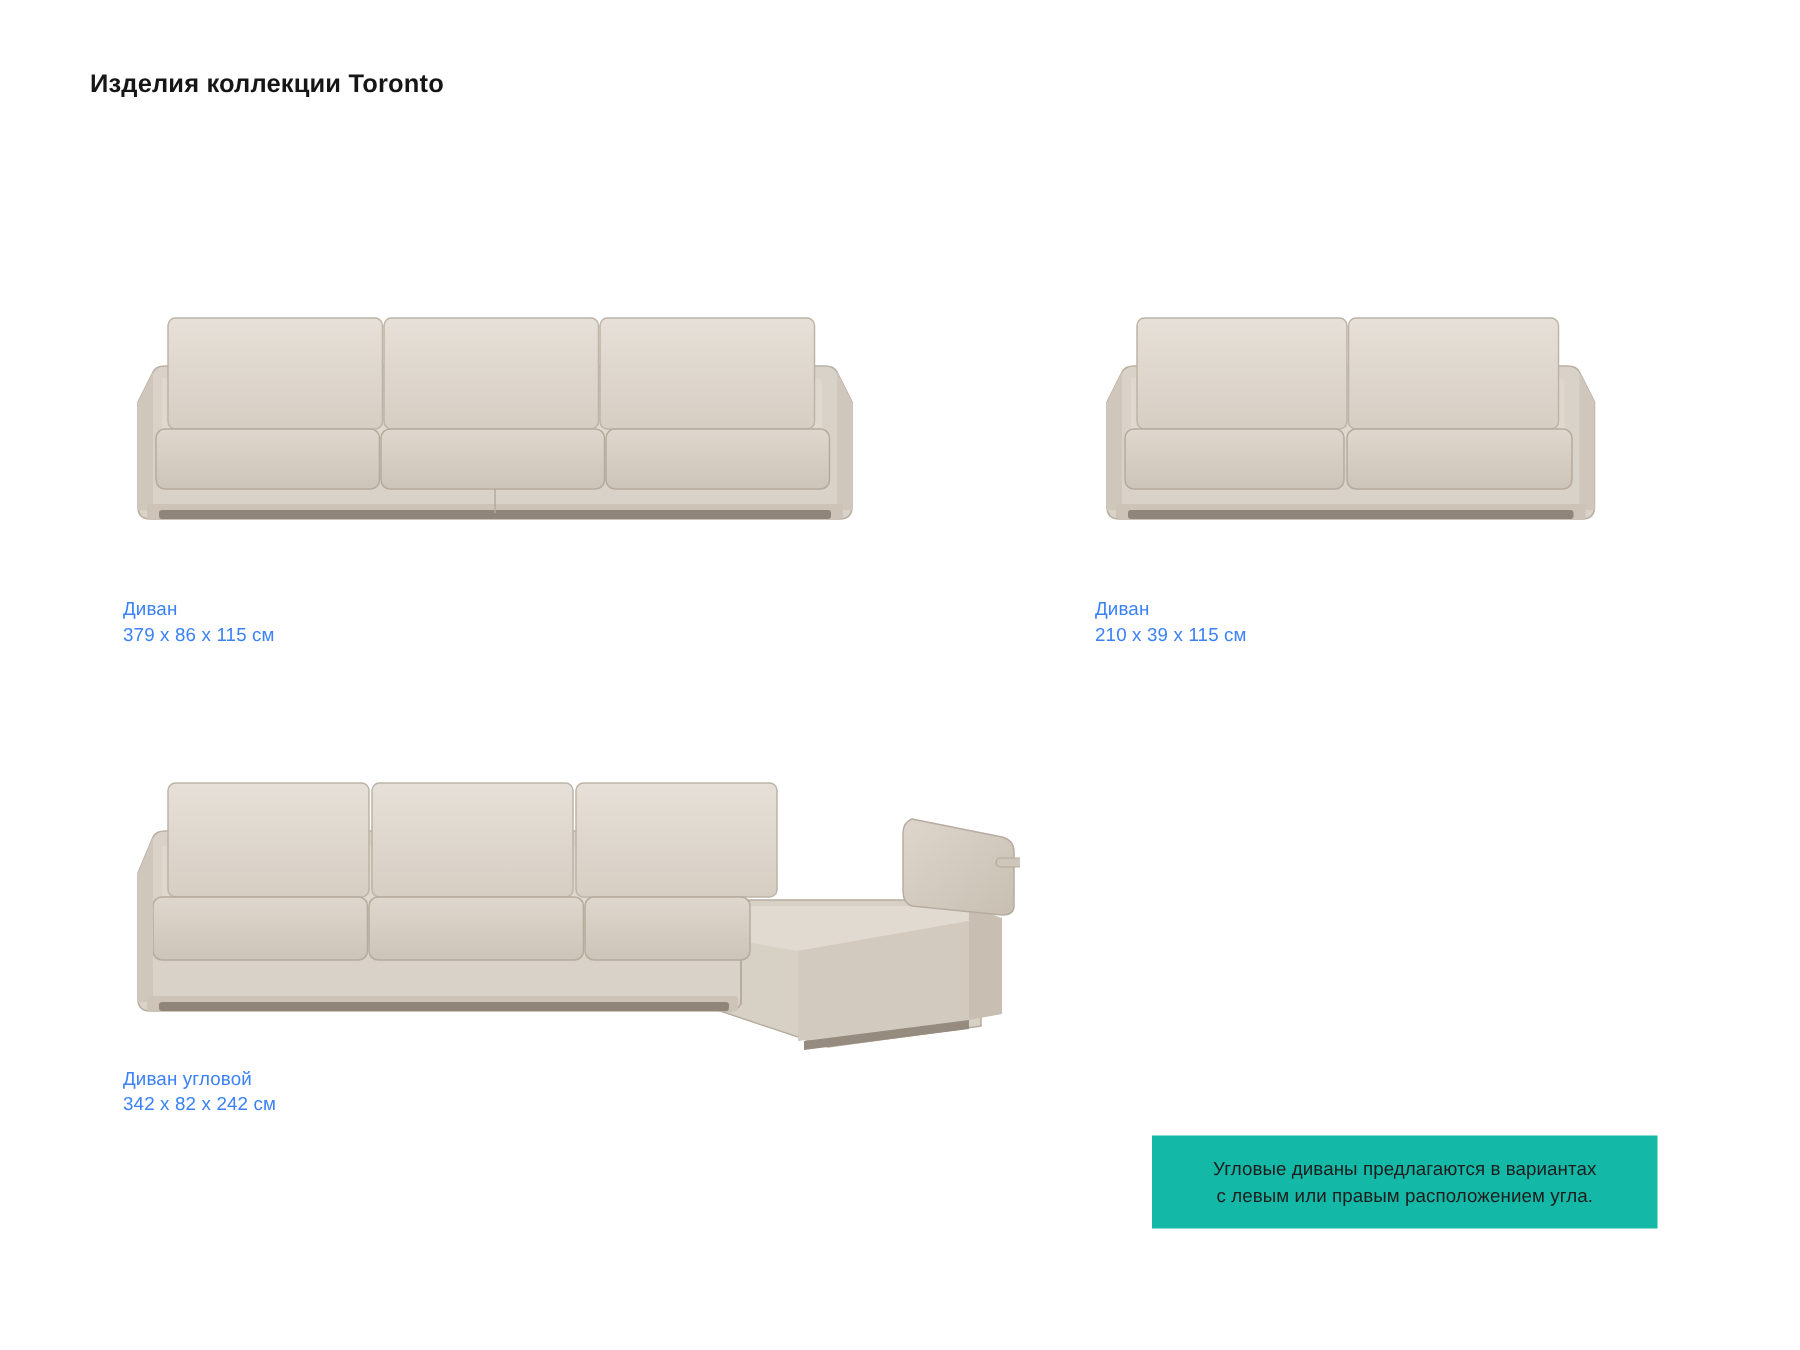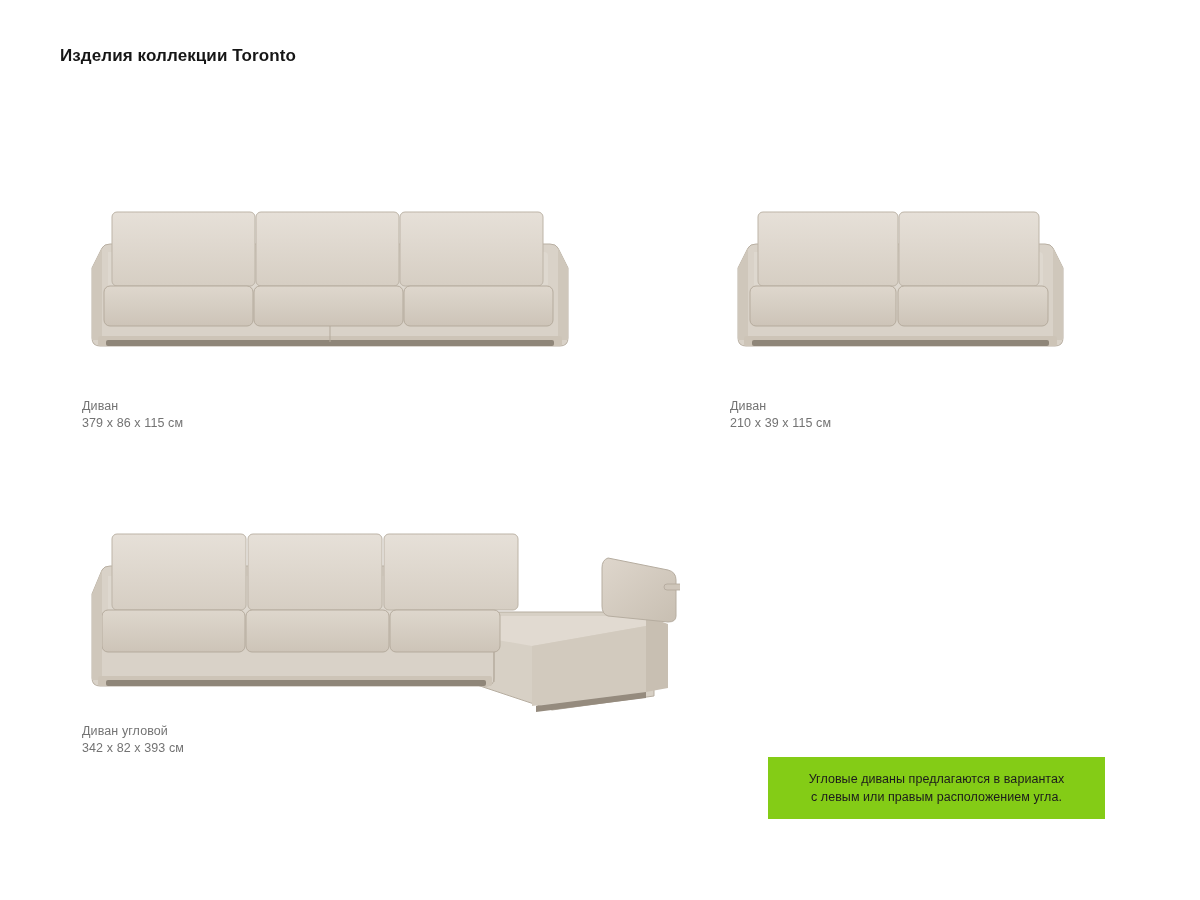--- a/index.html
+++ b/index.html
@@ -36,43 +36,43 @@
   
   .product {
     position: absolute;
   }
   .product-figure {
     position: relative;
   }
   .caption {
     font-size: 12.5px;
     line-height: 17px;
-    color: #737373;
+    color: #3b82f6;
     letter-spacing: 0.1px;
   }
   .caption .name { display: block; }
   .caption .dims { display: block; }
 
   
   #product-sofa-308 { left: 80px; top: 190px; }
   #product-sofa-210 { left: 728px; top: 190px; }
-  #product-corner   { left: 80px; top: 520px; }
+  #product-corner   { left: 80px; top: 508px; }
 
   .cap-308 { position: absolute; left: 2px; top: 208px; }
   .cap-210 { position: absolute; left: 2px; top: 208px; }
   .cap-corner { position: absolute; left: 2px; top: 203px; }
 
   
   .note {
     position: absolute;
     left: 768px;
     top: 757px;
     width: 337px;
     height: 62px;
-    background: #84cc16;
+    background: #14b8a6;
     display: flex;
     align-items: center;
     justify-content: center;
   }
   .note-text {
     font-size: 12.5px;
     line-height: 18px;
     color: #1c1c1c;
     text-align: center;
     padding: 0 16px;
@@ -206,21 +206,21 @@
 
         <path d="M12 74 L22 50 L22 160 L12 160 Z" fill="#cfc7bb"></path>
 
         <rect x="18" y="156" width="394" height="10" rx="2" fill="#cdc4b7"></rect>
         <rect x="26" y="160" width="380" height="6" rx="2" fill="#8f8679"></rect>
         <line x1="414" y1="132" x2="414" y2="162" stroke="#b3a99b" stroke-width="1"></line>
       </svg>
     </div>
     <div class="caption cap-corner">
       <span class="name">Диван угловой</span>
-      <span class="dims">342 x 82 x 393 см</span>
+      <span class="dims">342 x 82 x 242 см</span>
     </div>
   </div>
 
   <div class="note">
     <div class="note-text">
       <span>Угловые диваны предлагаются в вариантах</span><br>
       <span>с левым или правым расположением угла.</span>
     </div>
   </div>
 

